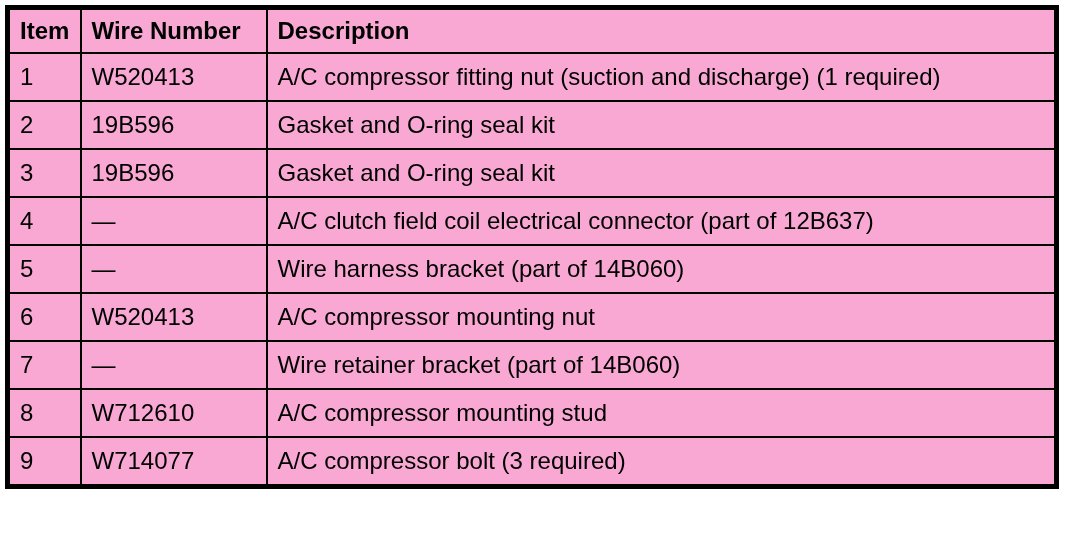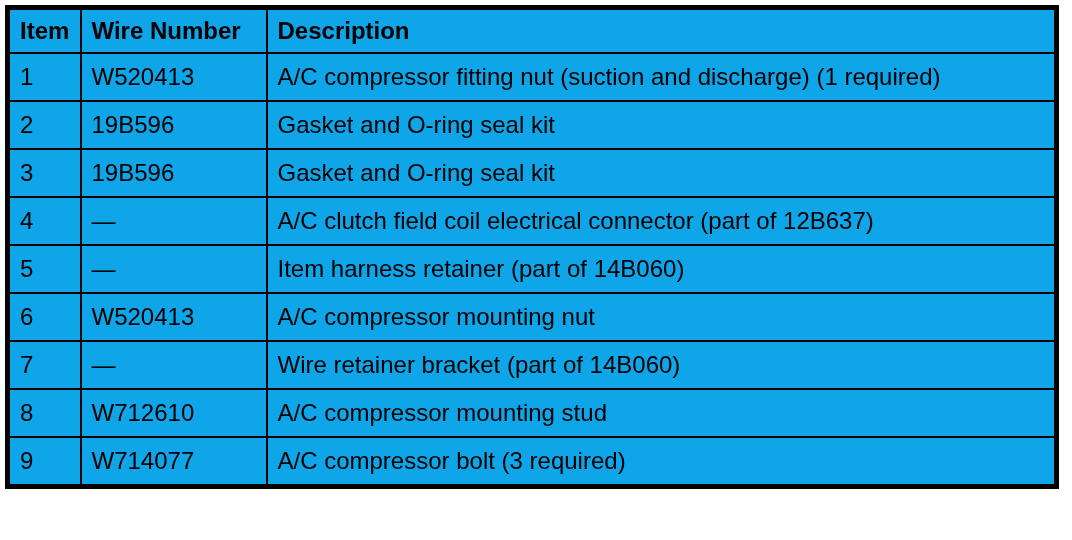--- a/index.html
+++ b/index.html
@@ -13,21 +13,21 @@
   }
   .table-wrap {
     position: absolute;
     left: 5px;
     top: 5px;
   }
   table.parts {
     border-collapse: collapse;
     table-layout: fixed;
     width: 1054px;
-    background: #0ea5e9;
+    background: #f9a8d4;
   }
   table.parts, table.parts th, table.parts td {
     border-color: #000000;
   }
   table.parts {
     border: 5px solid #000000;
   }
   table.parts th, table.parts td {
     border: 2px solid #000000;
     text-align: left;
@@ -84,21 +84,21 @@
           <td class="col-description">Gasket and O-ring seal kit</td>
         </tr>
         <tr>
           <td class="col-item">4</td>
           <td class="col-part_number">—</td>
           <td class="col-description">A/C clutch field coil electrical connector (part of 12B637)</td>
         </tr>
         <tr>
           <td class="col-item">5</td>
           <td class="col-part_number">—</td>
-          <td class="col-description">Item harness retainer (part of 14B060)</td>
+          <td class="col-description">Wire harness bracket (part of 14B060)</td>
         </tr>
         <tr>
           <td class="col-item">6</td>
           <td class="col-part_number">W520413</td>
           <td class="col-description">A/C compressor mounting nut</td>
         </tr>
         <tr>
           <td class="col-item">7</td>
           <td class="col-part_number">—</td>
           <td class="col-description">Wire retainer bracket (part of 14B060)</td>

